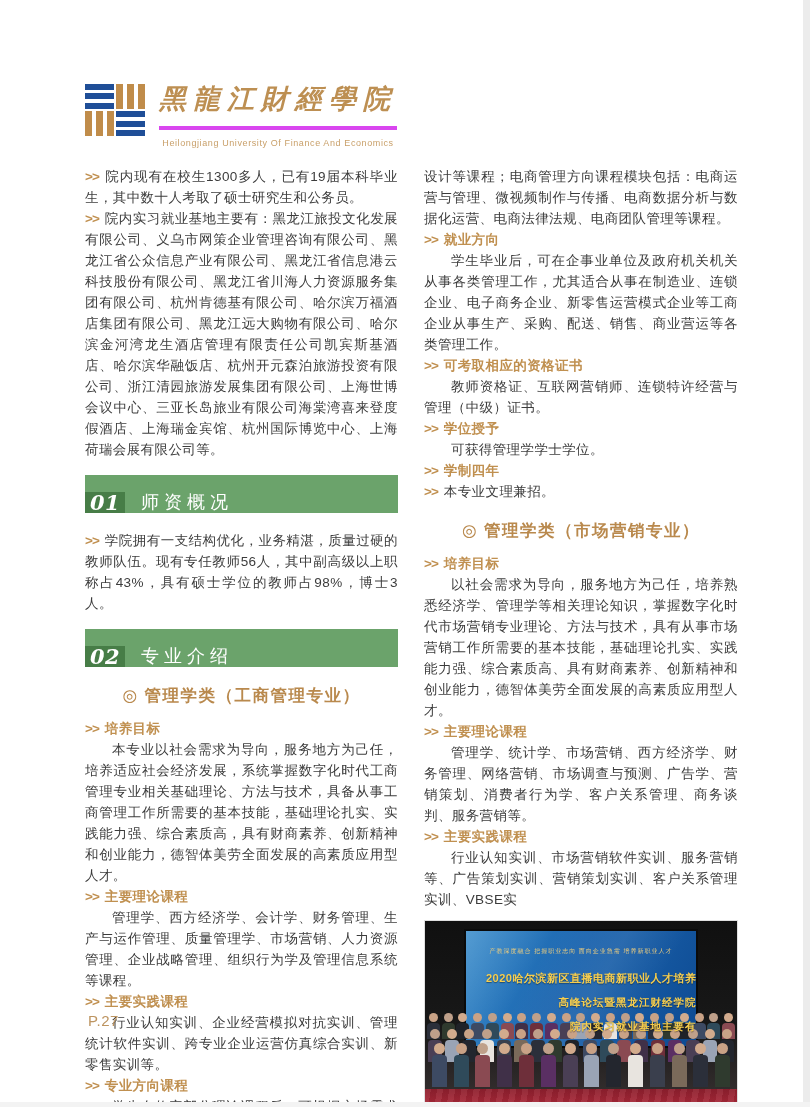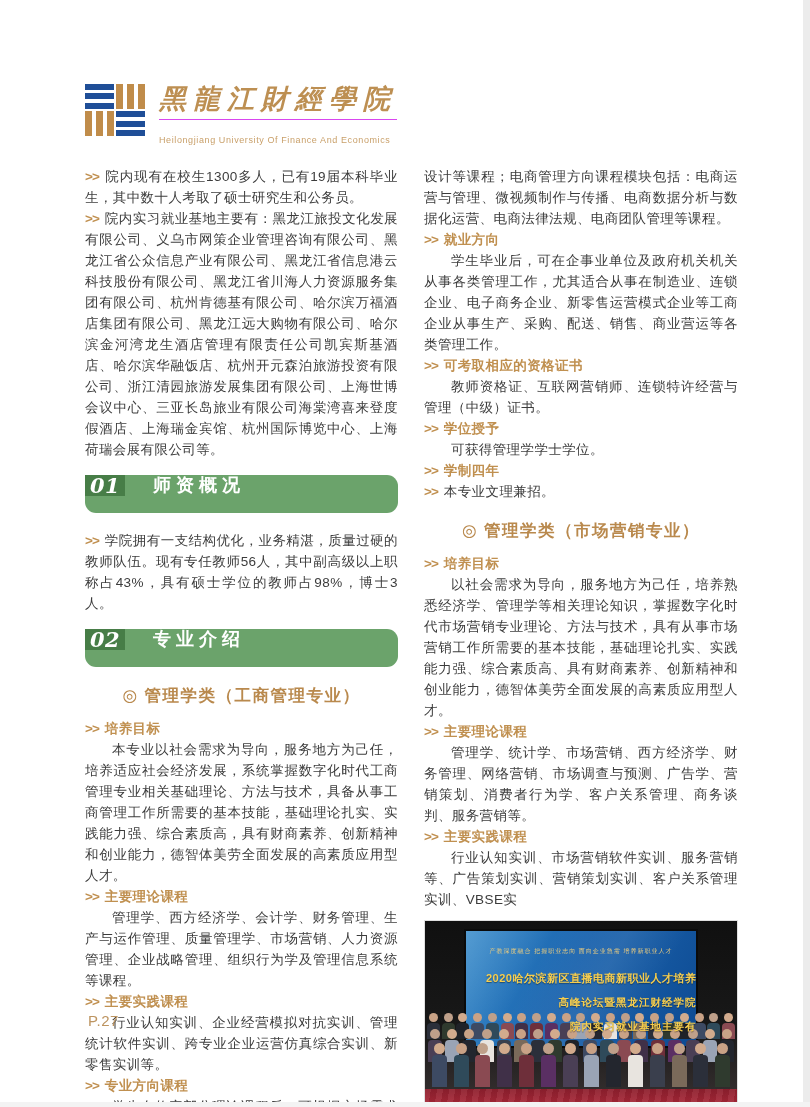--- a/index.html
+++ b/index.html
@@ -11,45 +11,45 @@
   }
   .edge-right { position:absolute; right:0; top:0; width:7px; height:100%; background:#ececec; }
   .edge-bottom { position:absolute; left:0; bottom:0; width:100%; height:5px; background:#f3f3f3; }
 
   
   .header { position:absolute; left:85px; top:82px; display:flex; align-items:flex-start; }
   .logo-mark { display:grid; grid-template-columns:29px 29px; grid-template-rows:25px 25px; gap:2px; margin-top:2px; }
   .logo-mark .q { width:29px; height:25px; }
   .q-hblue { background:repeating-linear-gradient(to bottom,#1f4e97 0 6px,#ffffff 6px 9.5px); }
   .q-vgold { background:repeating-linear-gradient(to right,#c08c4a 0 7px,#ffffff 7px 11px); }
-  .logo-text { margin-left:14px; }
+  .logo-text { margin-left:14px;text-align:center; }
   .logo-cn {
     font-family:"DejaVu Serif","Liberation Serif",serif; font-weight:bold; font-style:italic;
     color:#bd8f52; font-size:27px; letter-spacing:7px; line-height:34px; white-space:nowrap;
   }
-  .logo-en { color:#c9a06a; font-size:9px; letter-spacing:0.6px; margin-top:3px; border-top:1px solid #d946ef; padding-top:15px; }
+  .logo-en { color:#c9a06a; font-size:9px; letter-spacing:0.6px; margin-top:10px; border-top:4px solid #d946ef; padding-top:8px; }
 
   
   .col { position:absolute; top:166px; font-size:13.5px; line-height:21px; color:#3c3c3c; letter-spacing:0.4px; text-align:justify; }
   .col-left  { left:85px;  width:313px; }
   .col-right { left:424px; width:314px; }
 
   .marker { color:#c09050; font-weight:bold; letter-spacing:-1px; margin-right:6px; }
   .para { margin:0; }
   .body-para { text-indent:2em; }
   .gold-label { color:#c09050; font-weight:bold; }
   .block { margin:0; }
 
   
-  .banner { display:flex; align-items:flex-start; height:38px; background:#6ba36b; margin:15px 0 17px 0;border-radius:11px; }
+  .banner { display:flex; align-items:flex-end; height:38px; background:#6ba36b; margin:15px 0 17px 0; }
   .banner-num {
     width:40px; background:#477d47; color:#ffffff; display:flex; align-items:center; justify-content:center;
     font-size:21px; font-weight:bold; font-style:italic; font-family:"DejaVu Serif","Liberation Serif",serif;
   }
-  .banner-title { color:#ffffff; font-weight:bold; font-size:18px; letter-spacing:5px; display:flex; align-items:center; padding-left:28px; }
+  .banner-title { color:#ffffff; font-weight:normal; font-size:18px; letter-spacing:5px; display:flex; align-items:center; padding-left:16px; }
 
   .subheading { text-align:center; color:#b9894d; font-weight:bold; font-size:16.5px; letter-spacing:1.5px; margin:18px 0 12px 0; text-indent:0; }
 
   .page-num { position:absolute; left:88px; top:1012px; color:#bd9460; font-size:15px; letter-spacing:0.5px;text-align:right; }
 
   
   .photo { margin-top:10px; width:314px; border:1px solid #e0e0e0; }
   .photo-scene { position:relative; width:100%; height:192px; background:linear-gradient(to bottom,#101010 0%,#181818 55%,#2a2626 78%,#3a3434 100%); overflow:hidden; }
   .screen {
     position:absolute; left:13%; top:5%; width:74%; height:60%;

